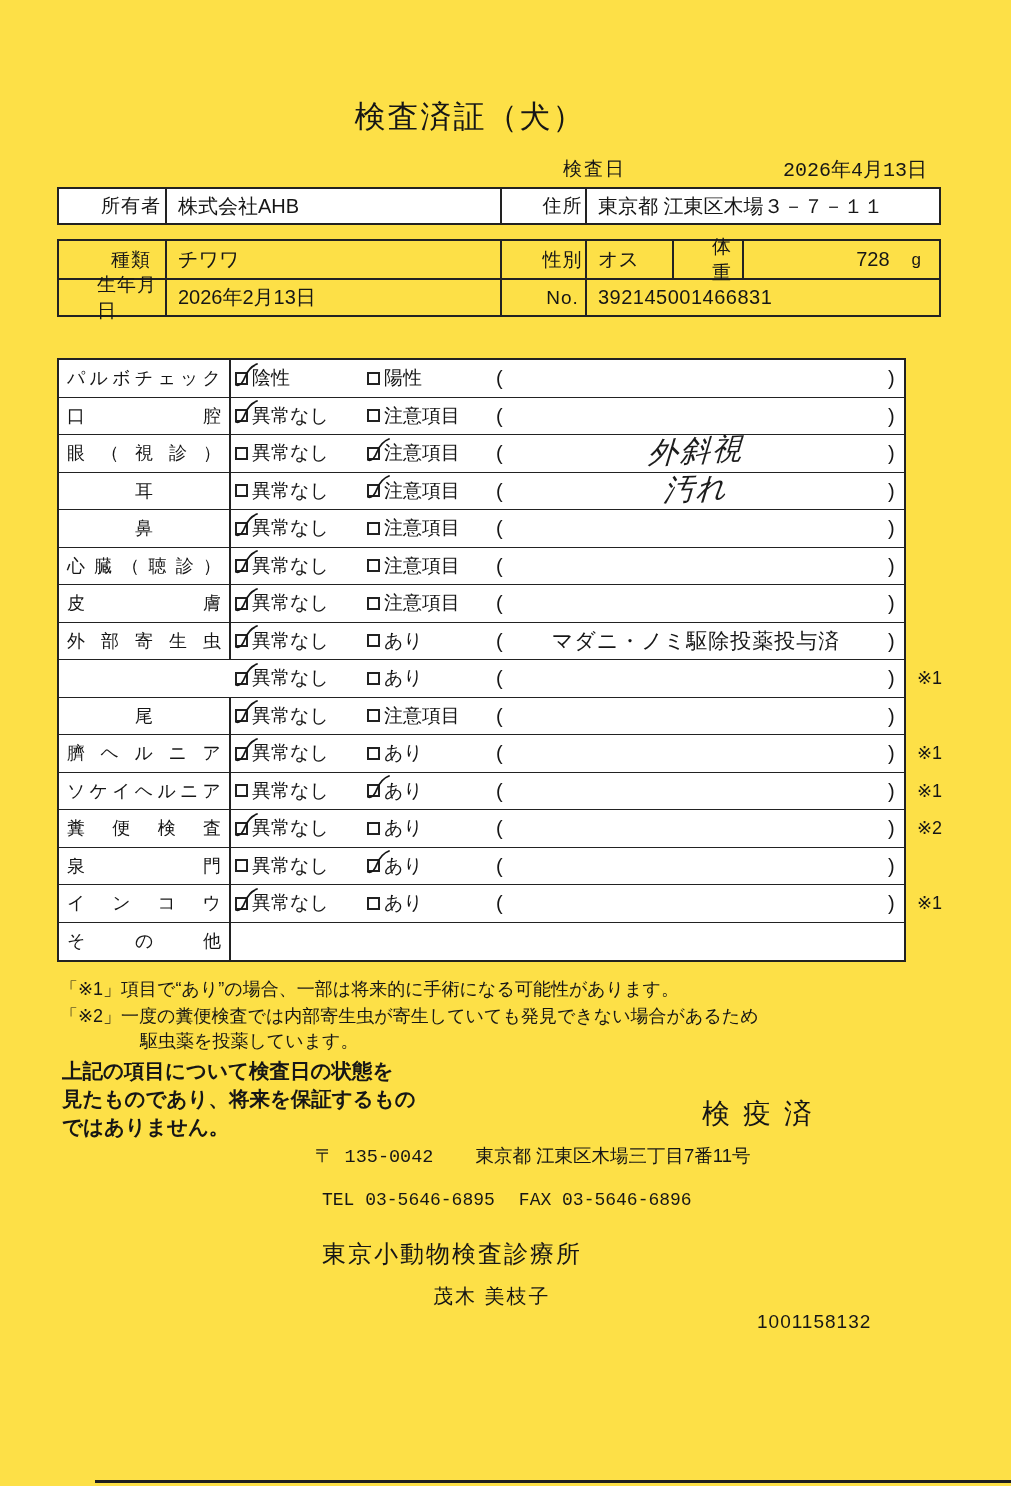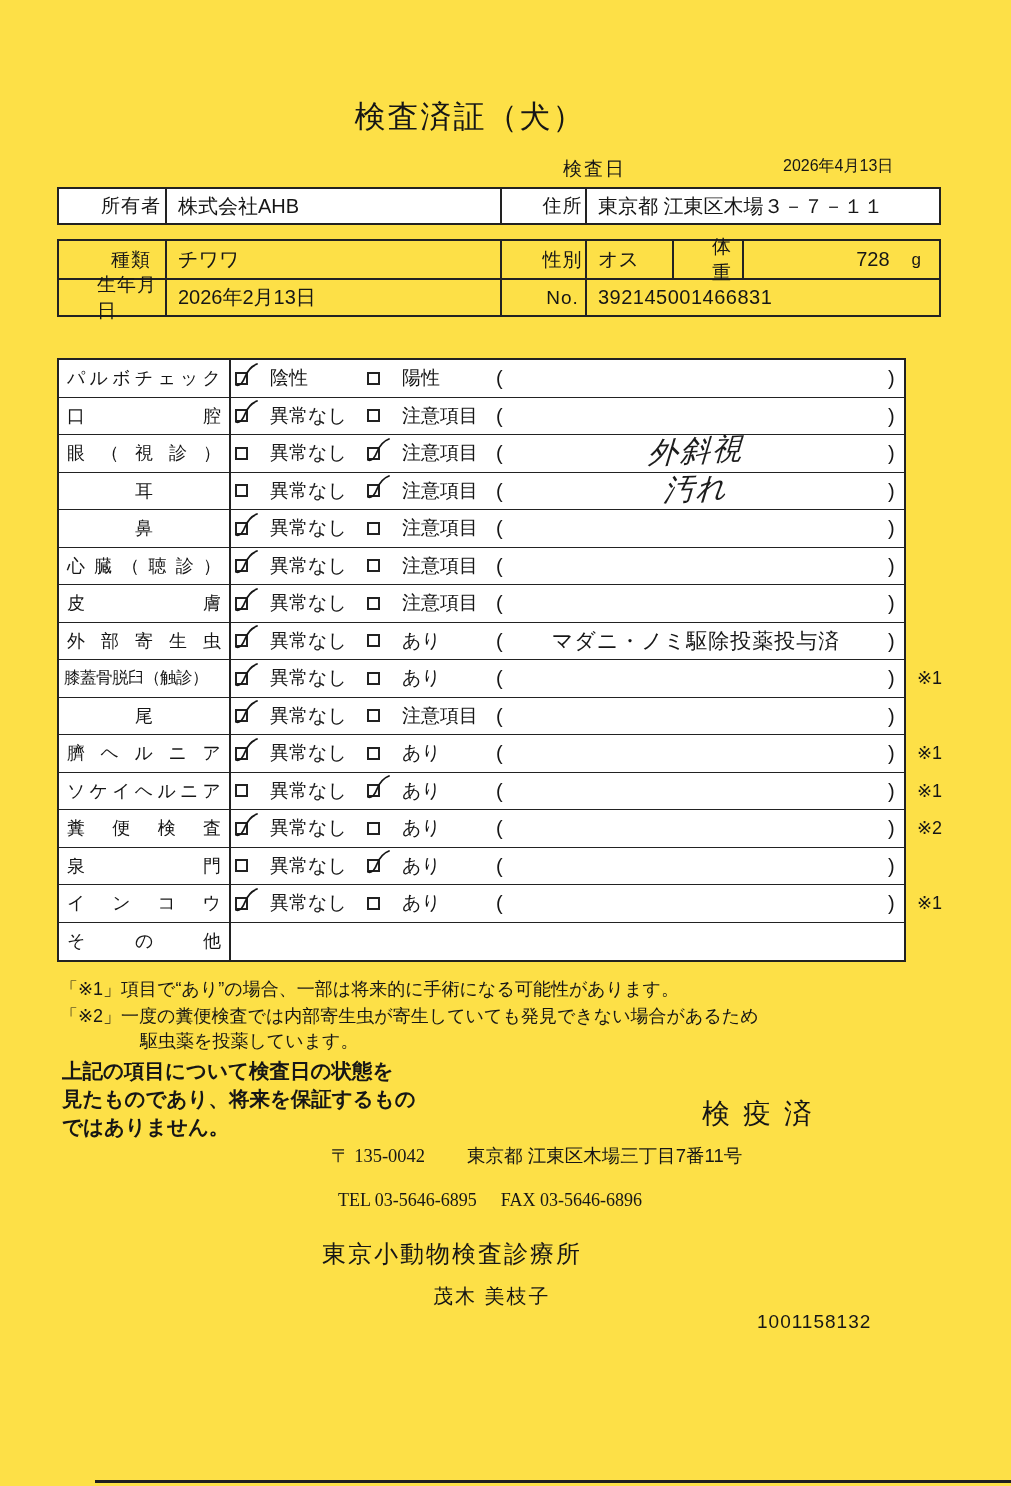--- a/index.html
+++ b/index.html
@@ -1,25 +1,25 @@
 <!DOCTYPE html>
 <html><head>
 <meta charset="utf-8">
 <style>
   * { margin:0; padding:0; box-sizing:border-box; }
   html,body { background:#e8e8e8; }
   body { font-family:"Liberation Sans","DejaVu Sans",sans-serif; }
   .page { position:relative; width:1011px; height:1486px; background:#fde047; color:#161616; overflow:hidden; margin:0 auto; }
   .abs { position:absolute; }
-  .mono { font-family:Liberation Serif, serif;margin-left:16px; }
+  .mono { font-family:Liberation Mono, monospace; }
 
   
   .title { left:0; top:96px; width:940px; text-align:center; font-size:31px; letter-spacing:2px; }
   .insp-date-label { left:563px; top:156px; font-size:19px; letter-spacing:2px; }
-  .insp-date { left:783px; top:156px; font-size:16px; }
+  .insp-date { left:783px; top:156px; font-size:20px;font-family:Liberation Mono, monospace; }
 
   
   .tbl { display:flex; border:2px solid #222; background:#fff; }
   .tbl .cell, .tbl2 .cell { display:flex; align-items:center; height:100%; }
   .owner-tbl { left:57px; top:187px; width:884px; height:38px; }
   .tbl2 { left:57px; top:239px; width:884px; border:2px solid #222; }
   .tbl2 .row { display:flex; height:37px; }
   .tbl2 .row + .row { border-top:2px solid #222; }
   .cell { border-right:2px solid #222;padding-left:38px; }
   .cell:last-child { border-right:none; }
@@ -39,21 +39,21 @@
 
   
   .main-table { left:57px; top:358px; width:849px; border:2px solid #222; background:#fff; }
   .trow { position:relative; height:37.5px; border-bottom:1px solid #222; }
   .trow:last-child { border-bottom:none; }
   .item-name { position:absolute; left:0; top:0; bottom:0; width:172px; border-right:2px solid #222;
                display:flex; align-items:center; padding:0 8px; font-size:18px; }
   .item-name.justify { justify-content:space-between; }
   .item-name.center { justify-content:center; }
   .item-name.longname { font-size:16.5px; letter-spacing:-0.5px; padding:0 5px; }
-  .opt { position:absolute; top:0; height:100%; display:flex; align-items:center; gap:22px; font-size:19px; }
+  .opt { position:absolute; top:0; height:100%; display:flex; align-items:center; gap:4px; font-size:19px; }
   .opt1 { left:176px; }
   .opt2 { left:308px; }
   .box { position:relative; width:13px; height:13px; border:2px solid #222; flex:0 0 auto; }
   .check { display:none; position:absolute; left:-4px; top:-12px; width:26px; height:26px; overflow:visible; }
   .check path { fill:none; stroke:#161616; stroke-width:1.8px; stroke-linecap:round; }
   .opt.checked .check { display:block; }
   .paren { position:absolute; top:50%; transform:translateY(-50%); font-size:20px; }
   .p-open { left:437px; }
   .p-close { left:829px; }
   .note { position:absolute; left:448px; width:378px; top:50%; transform:translateY(-50%); text-align:center; }
@@ -318,21 +318,20 @@
       </span>
       <span class="olabel">あり</span>
     </div>
     <span class="paren p-open">(</span>
     <span class="paren p-close">)</span>
     <div class="note print">マダニ・ノミ駆除投薬投与済</div>
     <div class="rmark"></div>
   </div>
 
   <div class="trow">
-    <div class="item-name longname">膝蓋骨脱臼（触診）</div>
     <div class="opt opt1 checked">
       <span class="box">
         <svg class="check" viewBox="0 0 26 26">
               <path d="M3 23 Q8 25 12 15 T24 2"></path>
             </svg>
       </span>
       <span class="olabel">異常なし</span>
     </div>
     <div class="opt opt2">
       <span class="box">

